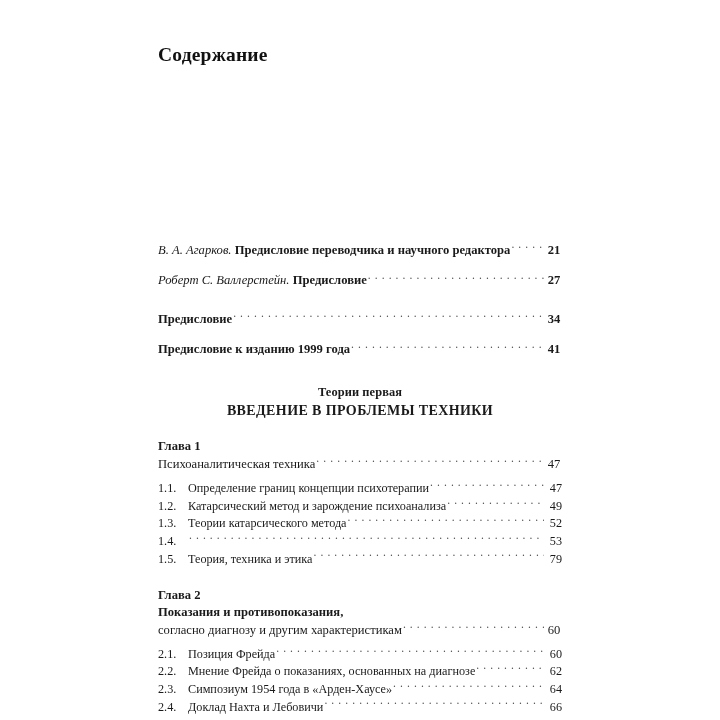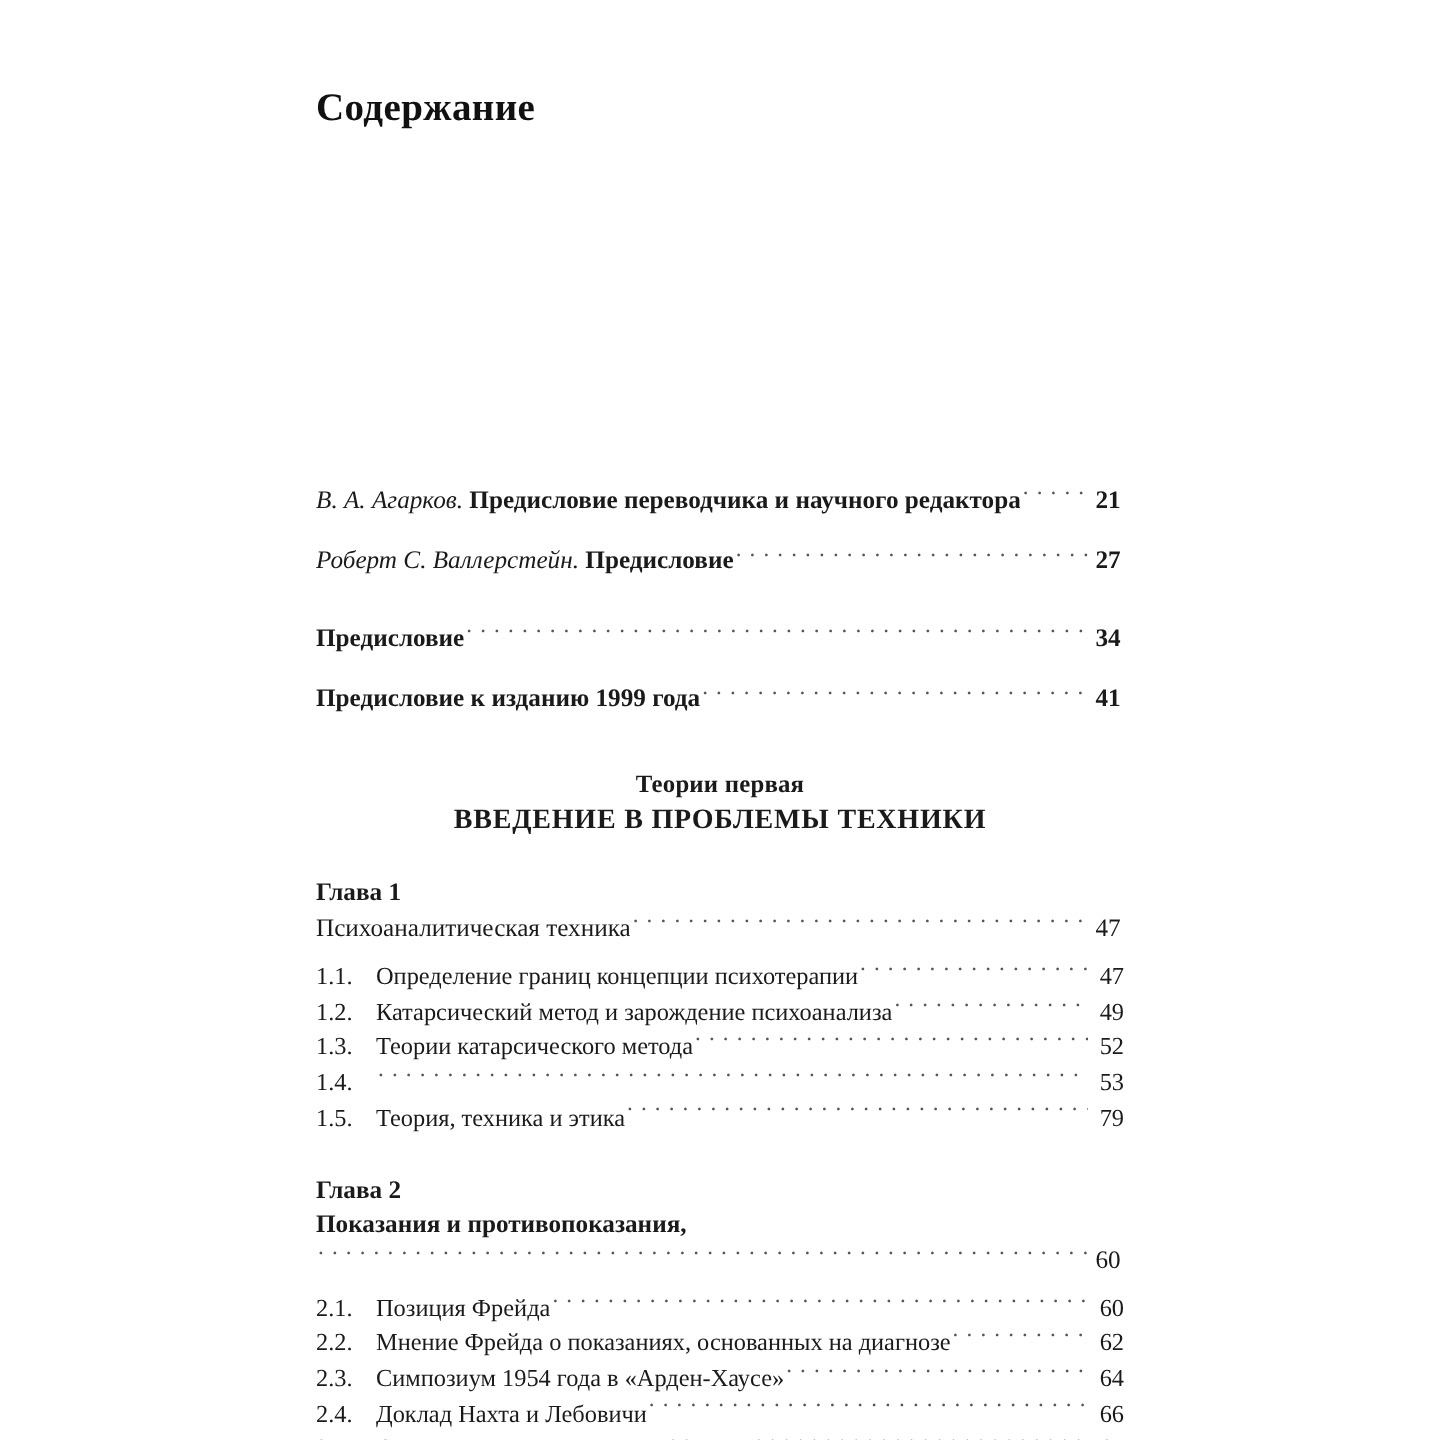--- a/index.html
+++ b/index.html
@@ -278,20 +278,21 @@
         </div>
 
       </div>
     </div>
 
     <div class="chapter">
       <div class="chapter-num">Глава 2</div>
       <div class="chapter-title">
         <div class="plain-line">Показания и противопоказания,</div>
         <div class="row">
+          <span class="label">согласно диагнозу и другим характеристикам</span>
           <span class="leader"></span>
           <span class="pnum">60</span>
         </div>
       </div>
 
       <div class="sections">
 
         <div class="sec-row">
           <span class="sec-num">2.1.</span>
           <span class="sec-label">Позиция Фрейда</span>

